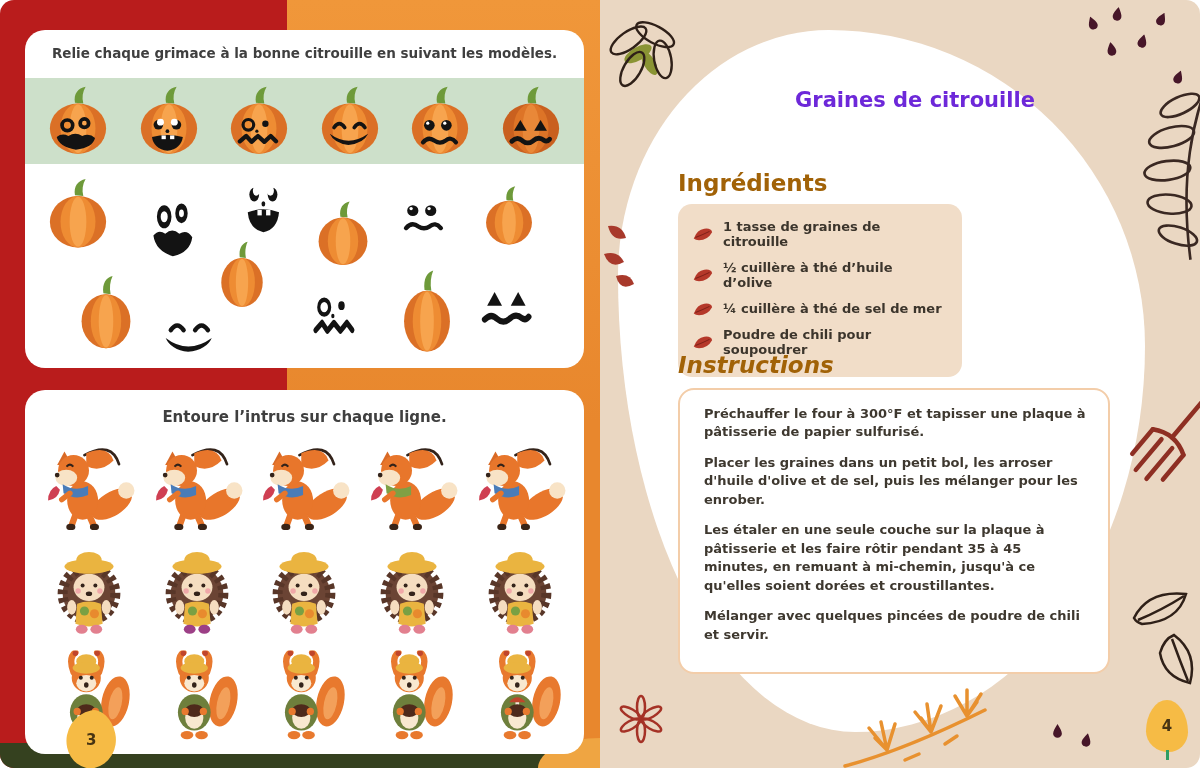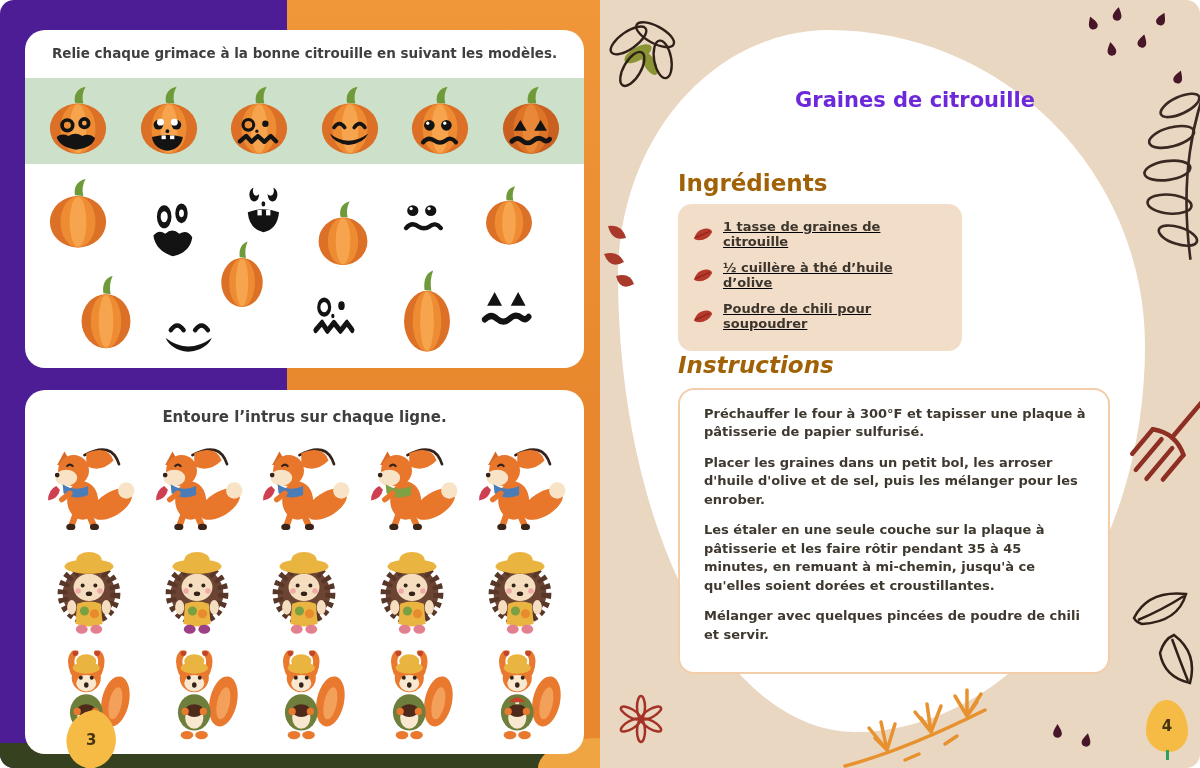--- a/index.html
+++ b/index.html
@@ -1,20 +1,20 @@
 <!DOCTYPE html>
 <html><head>
 <meta charset="utf-8">
 <style>
   html,body{margin:0;padding:0;background:#ffffff;}
   body{font-family:"DejaVu Sans","Liberation Sans",sans-serif;}
   .spread{position:relative;width:1200px;height:768px;overflow:hidden;border-radius:14px;background:#fff;}
 
   
-  .page-left{position:absolute;left:0;top:0;width:600px;height:768px;background:#4c1d95;overflow:hidden;}
+  .page-left{position:absolute;left:0;top:0;width:600px;height:768px;background:#b91c1c;overflow:hidden;}
   .pl-orange{position:absolute;left:287px;top:0;width:313px;height:768px;
     background:linear-gradient(180deg,#f0973a 0%,#e8872d 55%,#e8872d 100%);}
   .pl-green-strip{position:absolute;left:0;bottom:0;width:553px;height:25px;background:#35411f;}
   .pl-orange-corner{position:absolute;right:0;bottom:0;width:62px;height:30px;background:#efa542;border-radius:100% 0 0 0;}
   .panel{position:absolute;background:#ffffff;border-radius:20px;}
   .panel-top{left:25px;top:30px;width:559px;height:338px;overflow:hidden;}
   .panel-bottom{left:25px;top:390px;width:559px;height:364px;overflow:hidden;}
   .activity-title{position:absolute;left:0;right:0;text-align:center;font-weight:bold;color:#3f3f3f;}
   .t1{top:15px;font-size:13.5px;}
   .t2{top:18px;font-size:15px;}
@@ -45,21 +45,21 @@
   .banner{position:absolute;left:190px;top:22px;width:190px;height:52px;background:#3fa172;
     display:flex;align-items:center;justify-content:center;
     clip-path:polygon(2% 6%,50% 0%,98% 6%,94% 22%,99% 38%,94% 54%,99% 70%,95% 86%,98% 100%,89% 82%,81% 100%,73% 82%,65% 100%,57% 82%,49% 100%,41% 82%,33% 100%,25% 82%,17% 100%,9% 82%,2% 100%,5% 84%,1% 68%,6% 52%,1% 36%,6% 20%);}
   .banner span{color:#fdf6ec;font-size:19px;font-weight:bold;letter-spacing:1.5px;padding-bottom:6px;}
   .recipe-title{position:absolute;left:130px;right:100px;top:88px;text-align:center;
     color:#6d28d9;font-size:21px;font-weight:bold;}
   .section-heading{position:absolute;color:#a16207;font-size:23px;font-weight:bold;}
   .h-ing{left:78px;top:170px;}
   .h-ins{left:78px;top:352px;font-style:italic;}
   .ing-box{position:absolute;left:78px;top:204px;width:284px;background:#f1ddc8;border-radius:14px;
-    padding:15px 16px 9px 14px;box-sizing:border-box;text-decoration:underline;}
+    padding:15px 16px 9px 14px;box-sizing:border-box;}
   .ing-box ul{list-style:none;margin:0;padding:0;}
   .ing-box li{display:flex;align-items:center;gap:10px;margin-bottom:11px;
     font-size:13px;font-weight:bold;color:#3c352c;}
   .ing-box li svg{width:21px;height:14px;flex:0 0 auto;}
   .ins-box{position:absolute;left:78px;top:388px;width:432px;background:#ffffff;
     border:2px solid #f3cda9;border-radius:16px;padding:15px 22px 28px 24px;box-sizing:border-box;}
   .ins-box p{margin:0 0 12px 0;font-size:13px;font-weight:bold;color:#3e382f;line-height:1.42;}
   .ins-box p:last-child{margin-bottom:0;}
   .deco{position:absolute;}
 
@@ -514,20 +514,26 @@
             <li>
               <svg viewBox="0 0 24 16">
                 <use href="#leaf-bullet" xlink:href="#leaf-bullet"></use>
               </svg>
               <span>½ cuillère à thé d’huile d’olive</span>
             </li>
             <li>
               <svg viewBox="0 0 24 16">
                 <use href="#leaf-bullet" xlink:href="#leaf-bullet"></use>
               </svg>
+              <span>¼ cuillère à thé de sel de mer</span>
+            </li>
+            <li>
+              <svg viewBox="0 0 24 16">
+                <use href="#leaf-bullet" xlink:href="#leaf-bullet"></use>
+              </svg>
               <span>Poudre de chili pour soupoudrer</span>
             </li>
           </ul>
       </div>
 
       <div class="section-heading h-ins">Instructions</div>
       <div class="ins-box" id="ins-box">
           <p>Préchauffer le four à 300°F et tapisser une plaque à pâtisserie de papier sulfurisé.</p>
           <p>Placer les graines dans un petit bol, les arroser d'huile d'olive et de sel, puis les mélanger pour les enrober.</p>
           <p>Les étaler en une seule couche sur la plaque à pâtisserie et les faire rôtir pendant 35 à 45 minutes, en remuant à mi-chemin, jusqu'à ce qu'elles soient dorées et croustillantes.</p>

